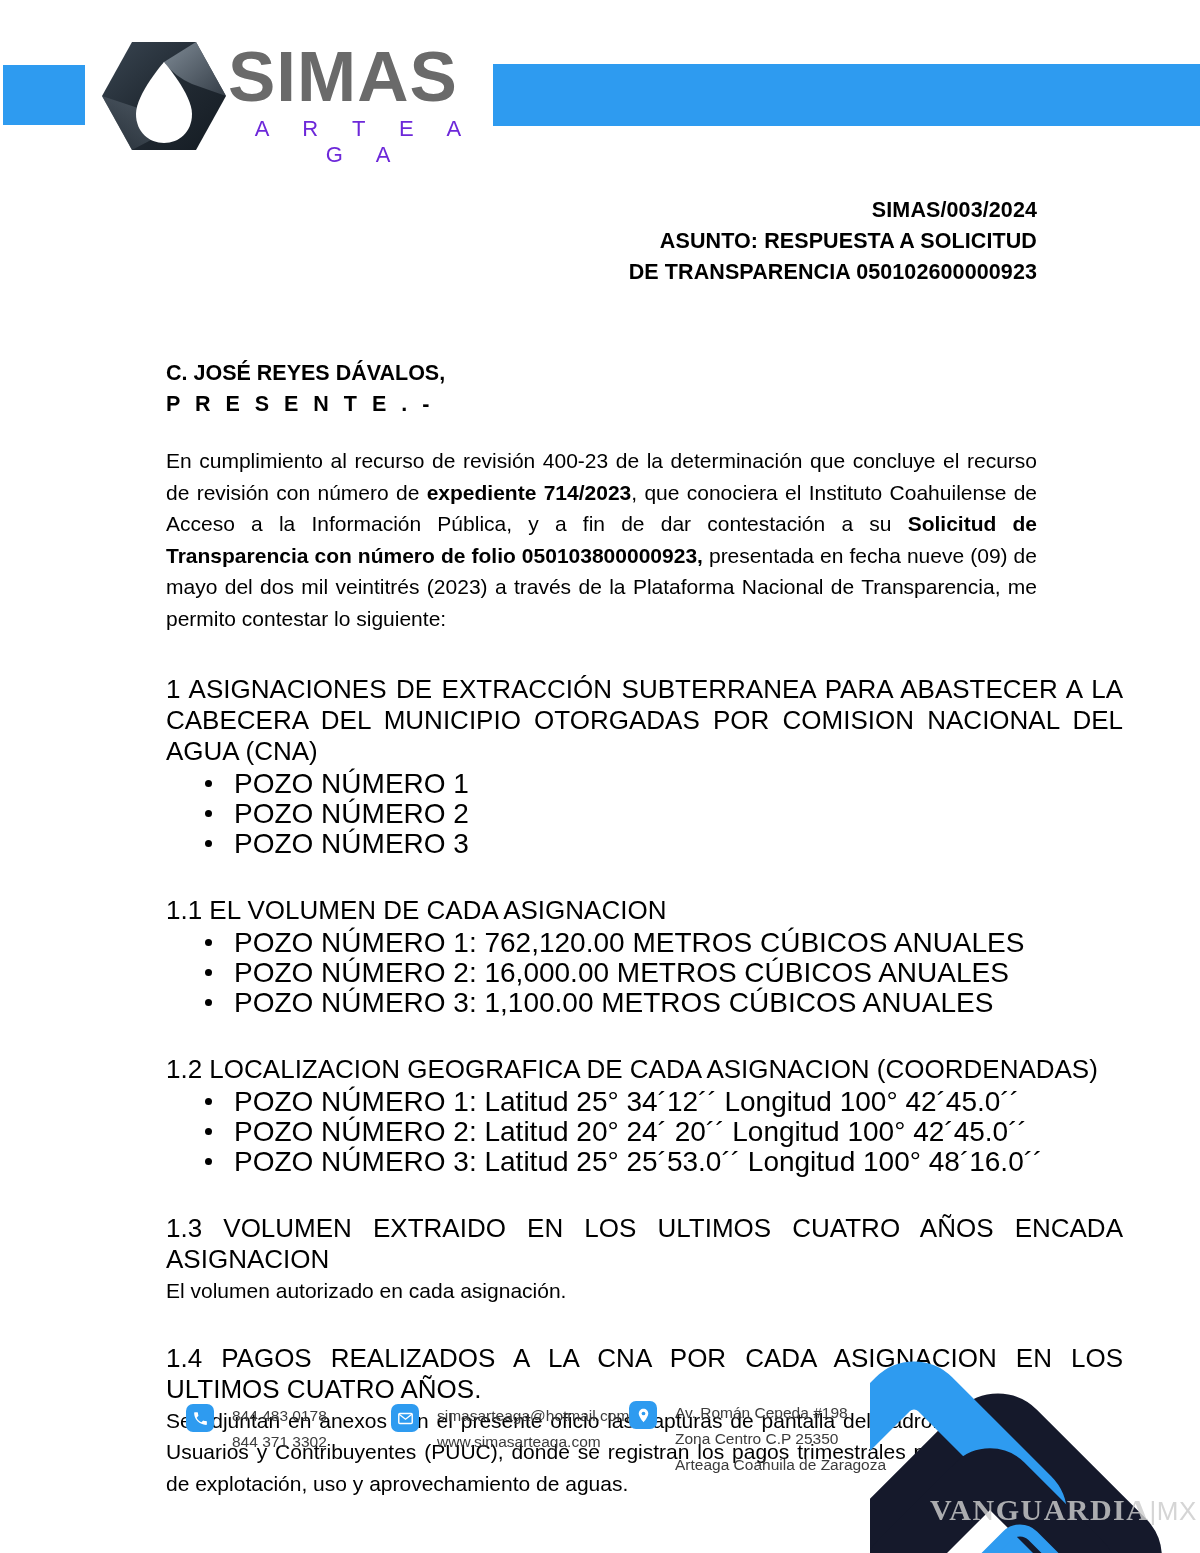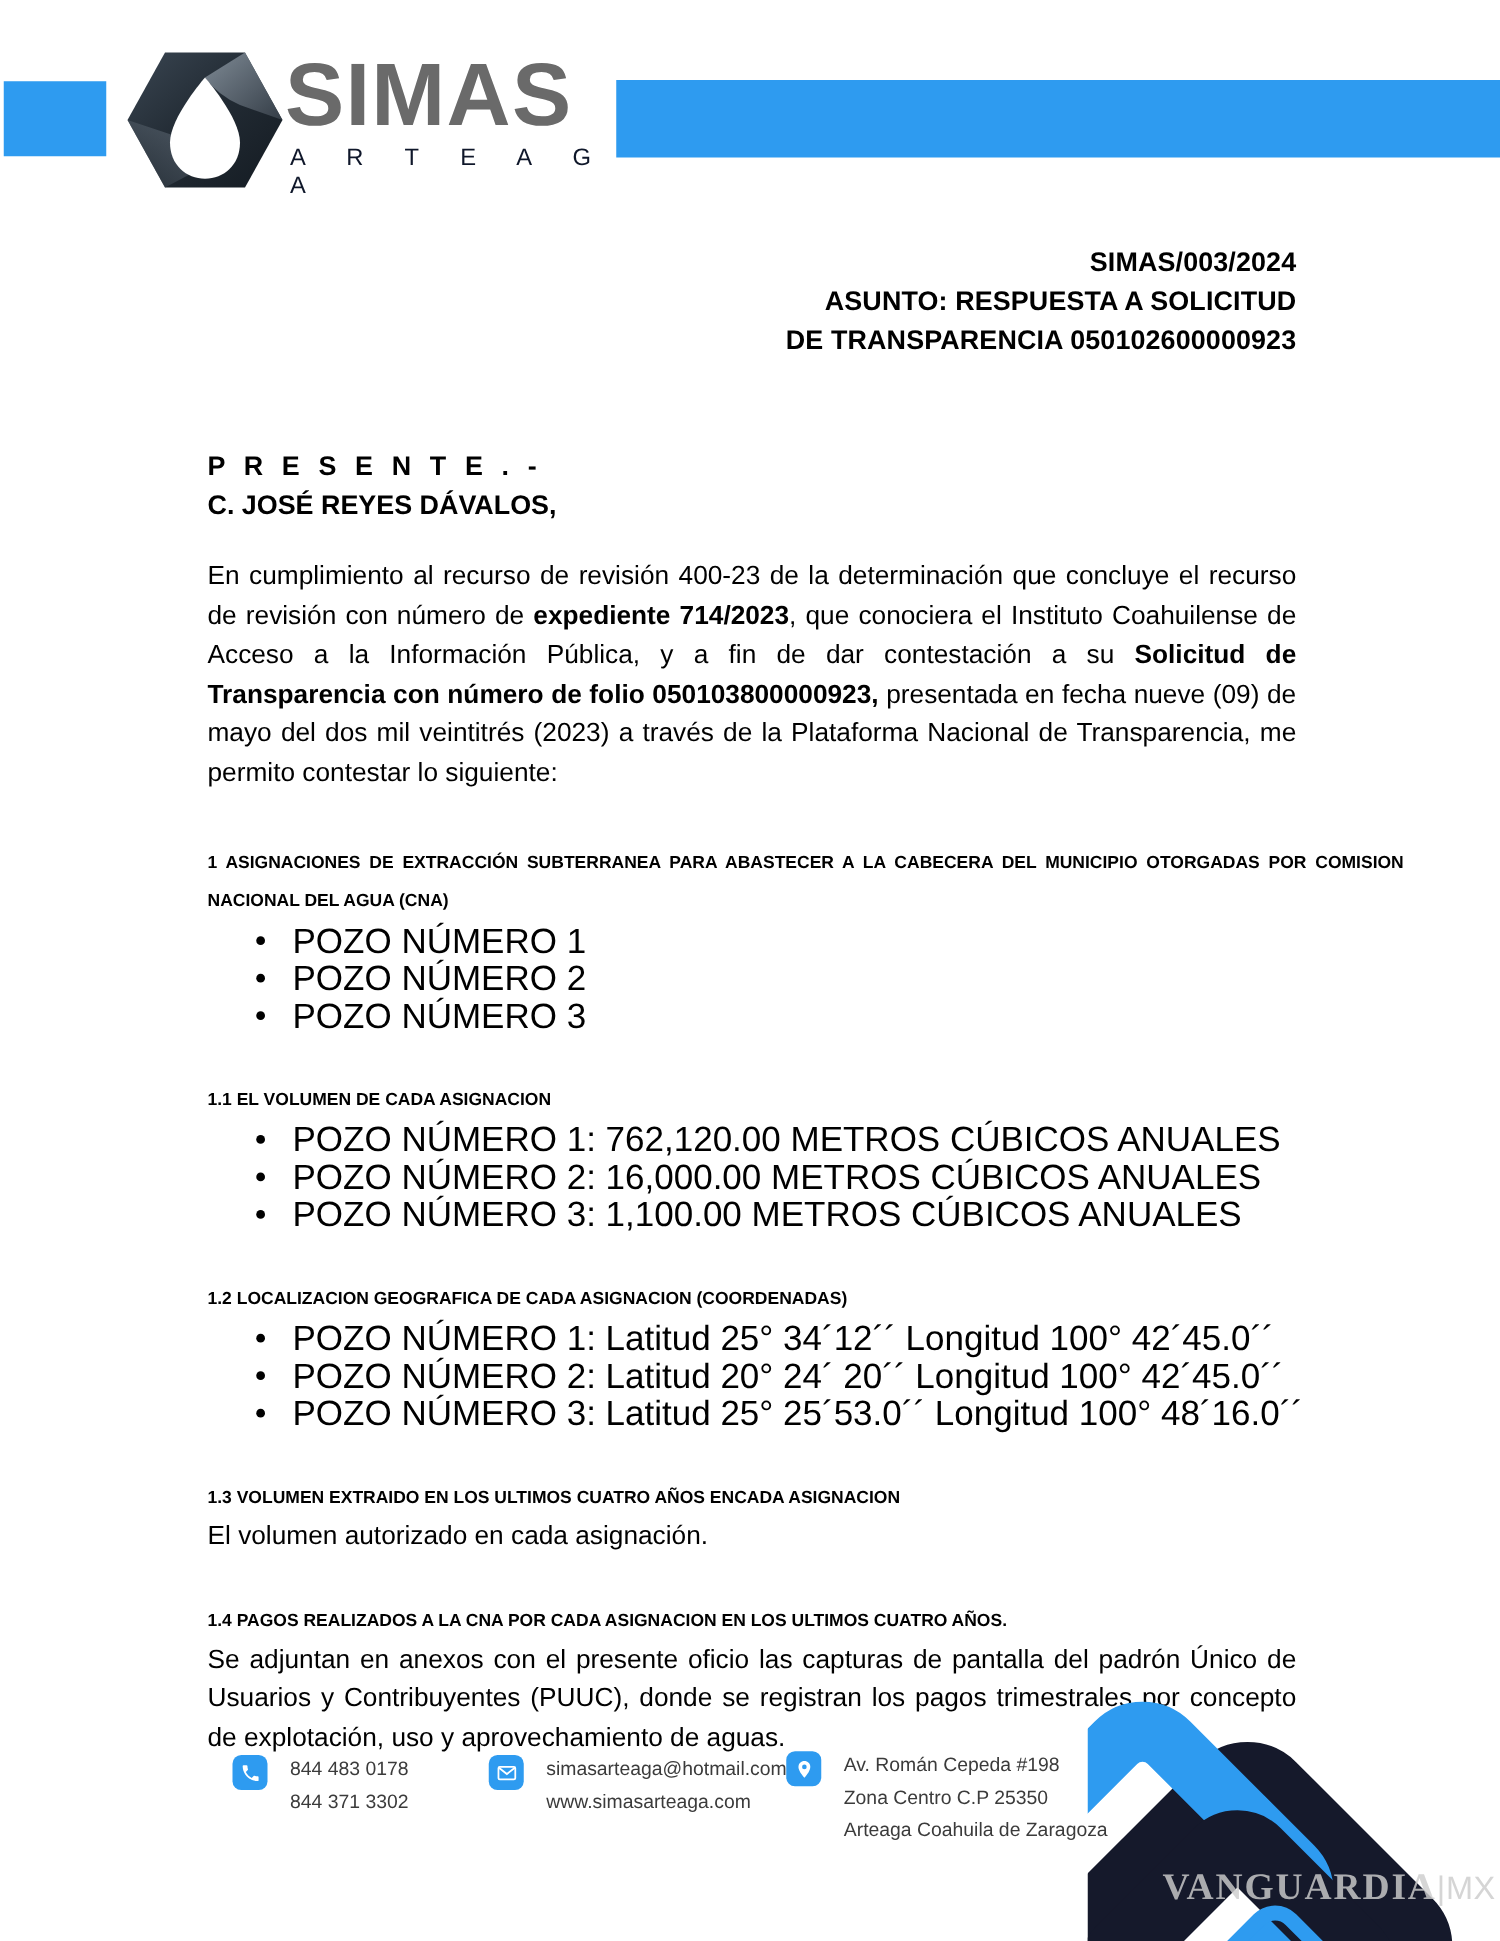--- a/index.html
+++ b/index.html
@@ -51,24 +51,25 @@
   .wm-simas {
     font-family: "Liberation Sans", sans-serif;
     font-weight: bold;
     font-size: 71px;
     letter-spacing: 1px;
     color: #6a6a6a;
     line-height: 78px;
   }
   .wm-arteaga {
     font-family: "Liberation Sans", sans-serif;
-    font-size: 19px;
+    font-size: 22px;
     letter-spacing: 14px;
-    color: #0f172a;
+    color: #6d28d9;
     padding-left: 4px;
+    text-align: center;
   }
 
   
   #doc {
     position: absolute;
     left: 0;
     top: 175px;
     width: 1200px;
   }
 
@@ -94,23 +95,23 @@
   .para {
     margin: 25px 163px 0 166px;
     font-size: 21px;
     line-height: 31.5px;
     text-align: justify;
   }
   .para b { font-weight: bold; margin-top: 14px; }
 
   .heading {
     margin: 36px 77px 0 166px;
-    font-size: 14px;
+    font-size: 26px;
     line-height: 31px;
-    font-weight: bold;
+    font-weight: normal;
     text-align: justify;
   }
   .heading-left {
     text-align: left;
   }
 
   .subpara {
     margin: 0 163px 0 166px;
     font-size: 21px;
     line-height: 31.5px;
@@ -241,22 +242,22 @@
 
   <div id="doc">
 
     <div id="ref-block">
       <div>SIMAS/003/2024</div>
       <div>ASUNTO: RESPUESTA A SOLICITUD</div>
       <div>DE TRANSPARENCIA 050102600000923</div>
     </div>
 
     <div id="addressee">
+      <div>C. JOSÉ REYES DÁVALOS,</div>
       <div id="addressee-present">P R E S E N T E . -</div>
-      <div>C. JOSÉ REYES DÁVALOS,</div>
     </div>
 
     <p class="para"><span>En cumplimiento al recurso de revisión 400-23 de la determinación que concluye el recurso de revisión con número de </span><b>expediente 714/2023</b><span>, que conociera el Instituto Coahuilense de Acceso a la Información Pública, y a fin de dar contestación a su </span><b>Solicitud de Transparencia con número de folio 050103800000923,</b><span> presentada en fecha nueve (09) de mayo del dos mil veintitrés (2023) a través de la Plataforma Nacional de Transparencia, me permito contestar lo siguiente:</span></p>
 
     <div class="heading" style="margin-top:40px">1 ASIGNACIONES DE EXTRACCIÓN SUBTERRANEA PARA ABASTECER A LA CABECERA DEL MUNICIPIO OTORGADAS POR COMISION NACIONAL DEL AGUA (CNA)</div>
     <ul class="bullets">
       <li><span class="dot"></span><span>POZO NÚMERO 1</span></li>
       <li><span class="dot"></span><span>POZO NÚMERO 2</span></li>
       <li><span class="dot"></span><span>POZO NÚMERO 3</span></li>
     </ul>

